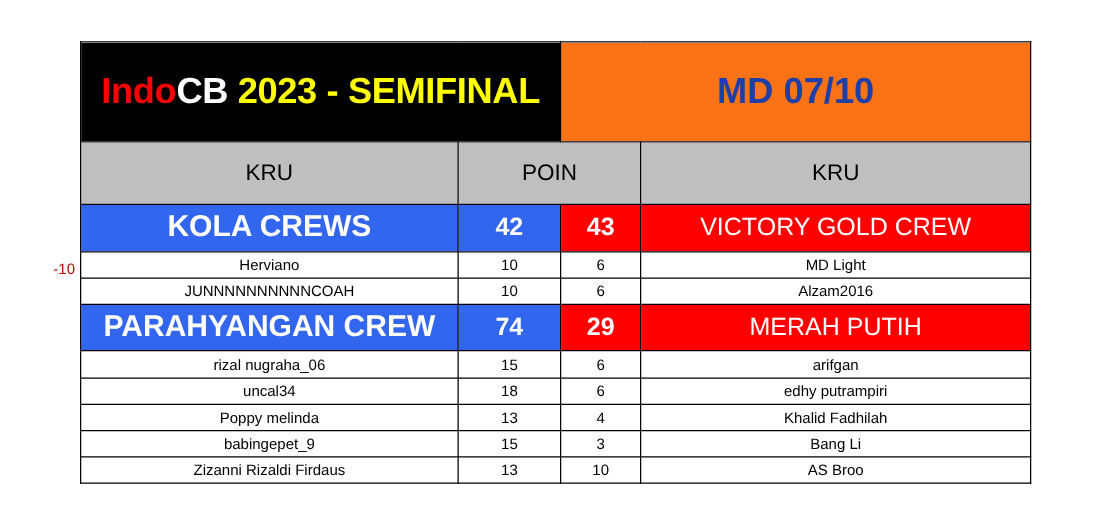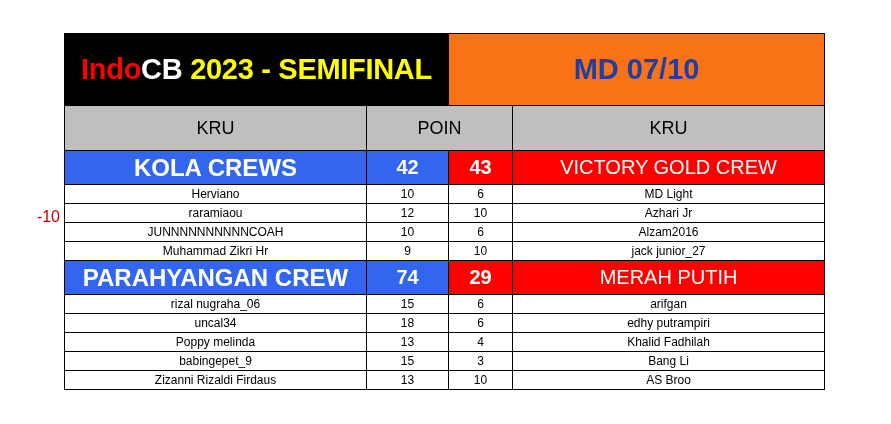--- a/index.html
+++ b/index.html
@@ -121,21 +121,21 @@
     background: #ffffff;
     color: #000000;
     font-size: 12px;
     font-weight: normal;
   }
 
   
   .margin-note {
     position: absolute;
     color: #c00000;
-    font-size: 16px;
+    font-size: 12px;
     font-family: "Liberation Sans", sans-serif;
     text-align: right;
     line-height: 1;
   }
 </style>
 </head>
 <body>
 
 <div id="scoreboard">
   <table class="sheet">
@@ -168,36 +168,24 @@
         <td class="score-red">43</td>
         <td class="team-red">VICTORY GOLD CREW</td>
       </tr>
       <tr class="player-row">
         <td class="player-cell">Herviano</td>
         <td class="player-points">10</td>
         <td class="player-points">6</td>
         <td class="player-cell">MD Light</td>
       </tr>
       <tr class="player-row">
-        <td class="player-cell">raramiaou</td>
-        <td class="player-points">12</td>
-        <td class="player-points">10</td>
-        <td class="player-cell">Azhari Jr</td>
-      </tr>
-      <tr class="player-row">
         <td class="player-cell">JUNNNNNNNNNNCOAH</td>
         <td class="player-points">10</td>
         <td class="player-points">6</td>
         <td class="player-cell">Alzam2016</td>
-      </tr>
-      <tr class="player-row">
-        <td class="player-cell">Muhammad Zikri Hr</td>
-        <td class="player-points">9</td>
-        <td class="player-points">10</td>
-        <td class="player-cell">jack junior_27</td>
       </tr>
 
       <tr class="team-row">
         <td class="team-blue">PARAHYANGAN CREW</td>
         <td class="score-blue">74</td>
         <td class="score-red">29</td>
         <td class="team-red">MERAH PUTIH</td>
       </tr>
       <tr class="player-row">
         <td class="player-cell">rizal nugraha_06</td>

